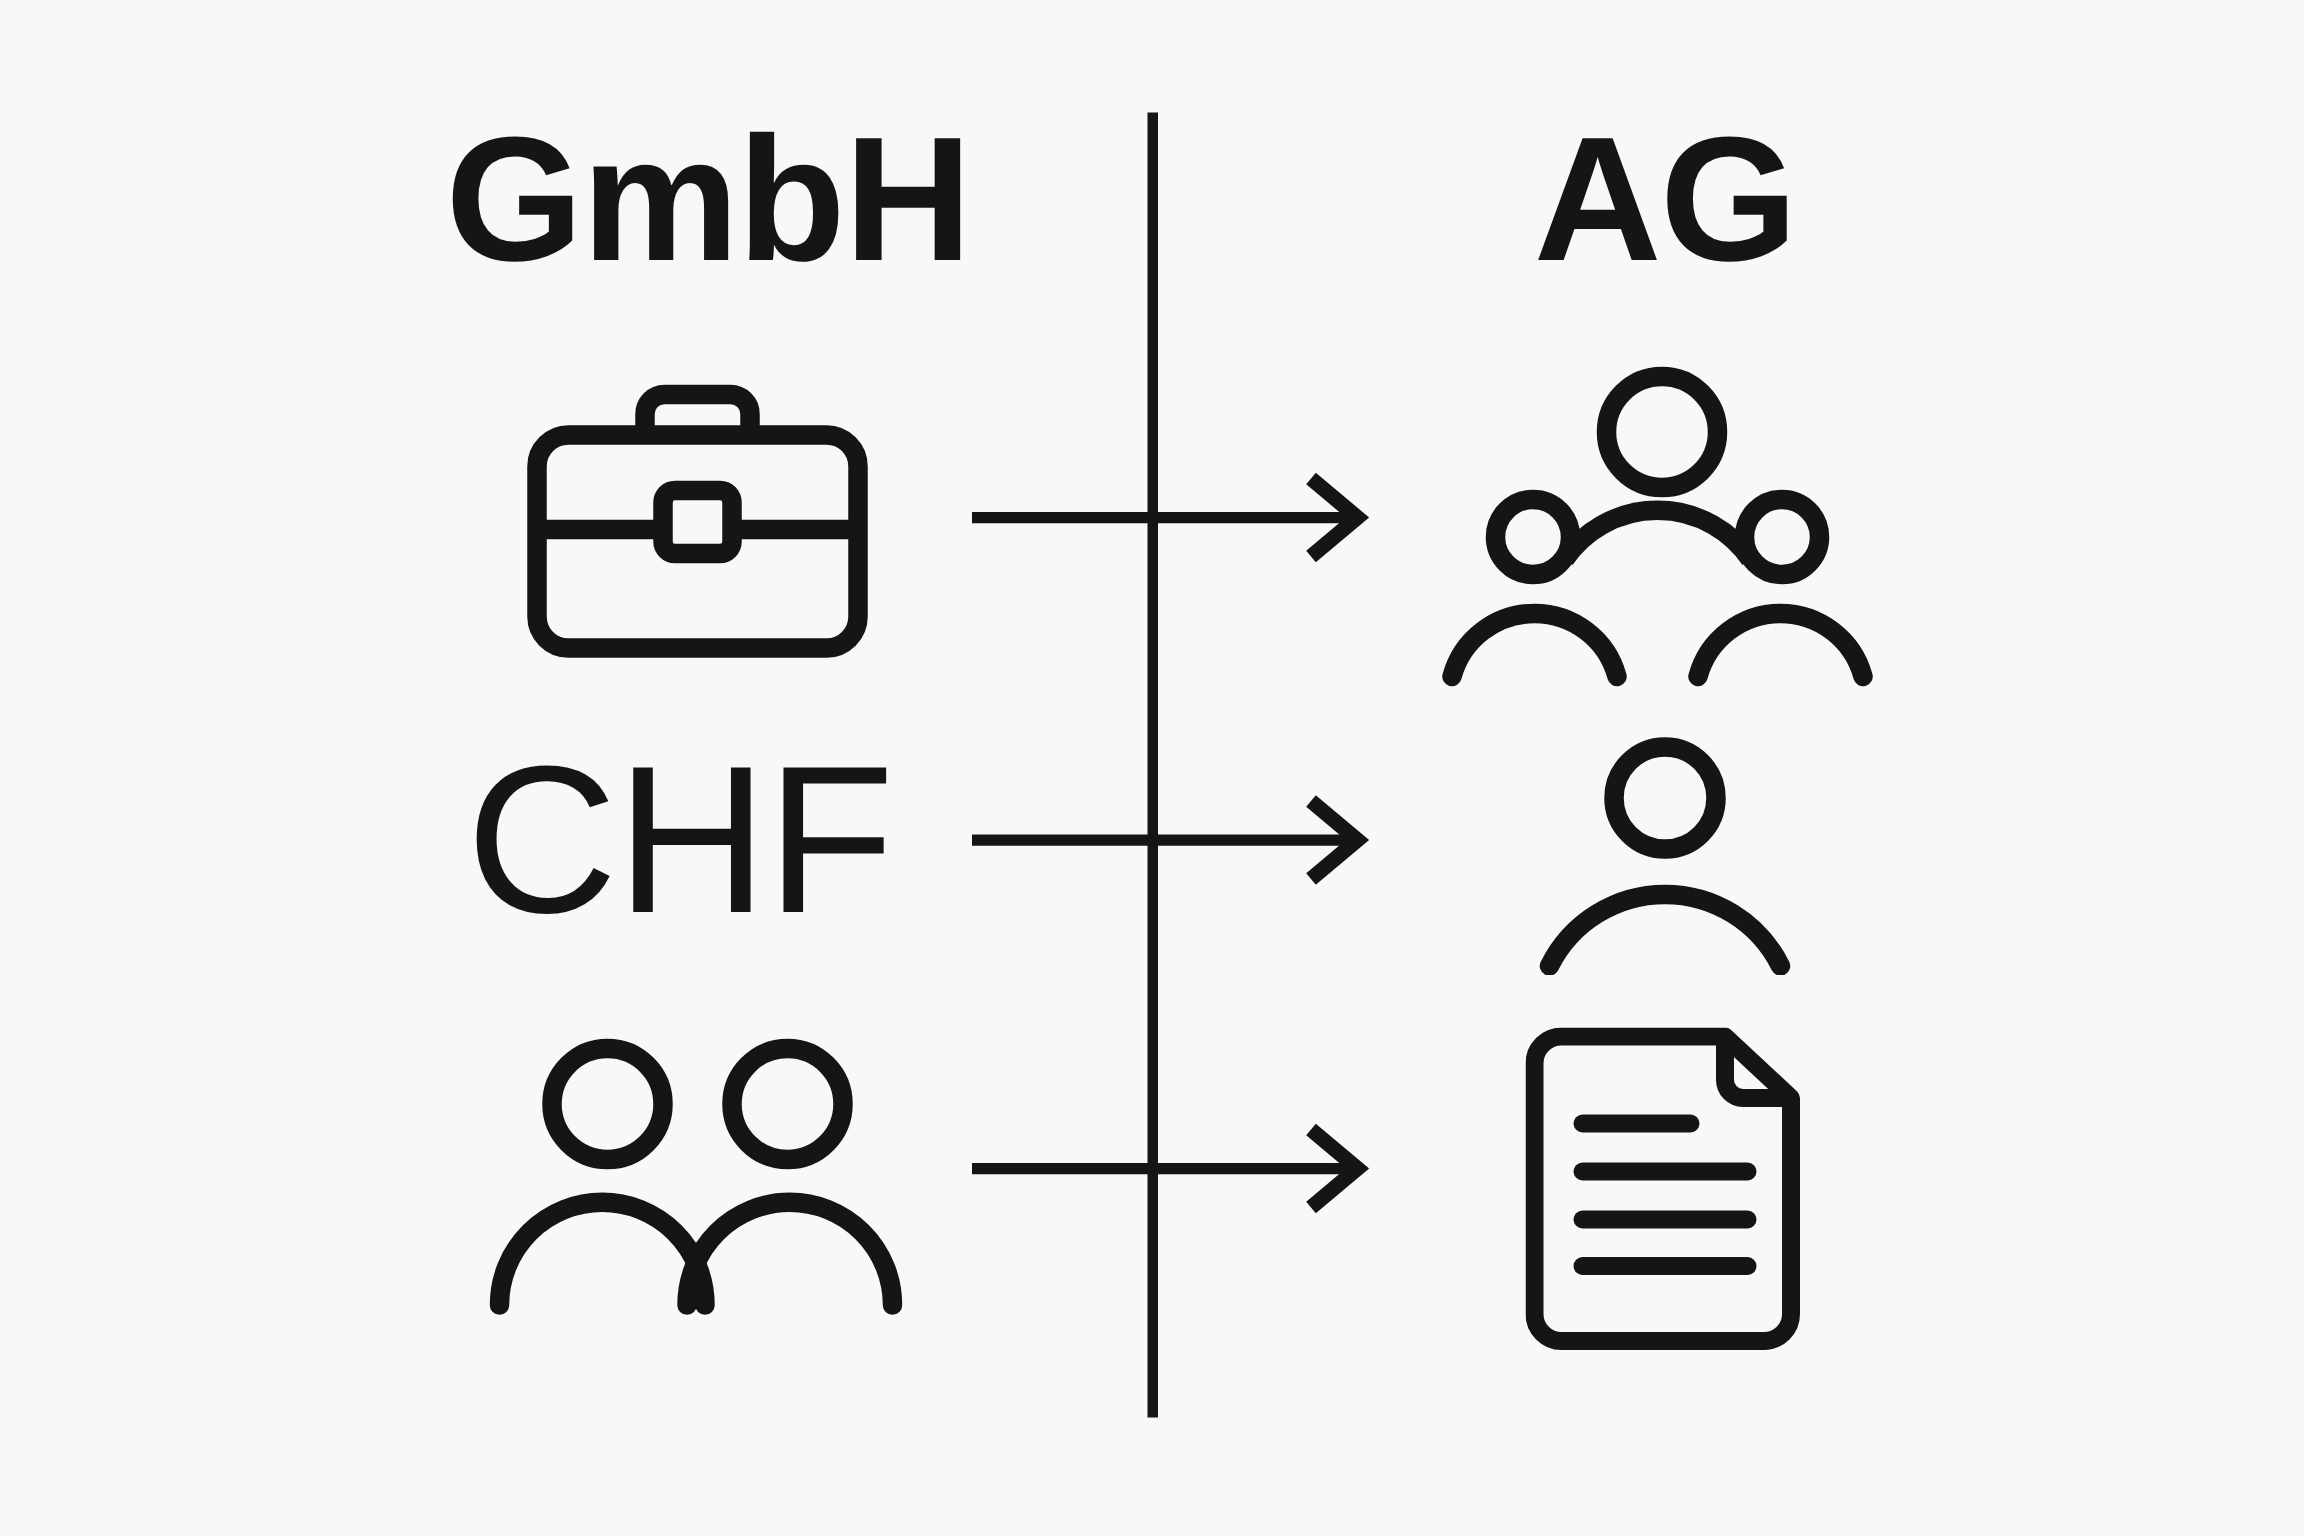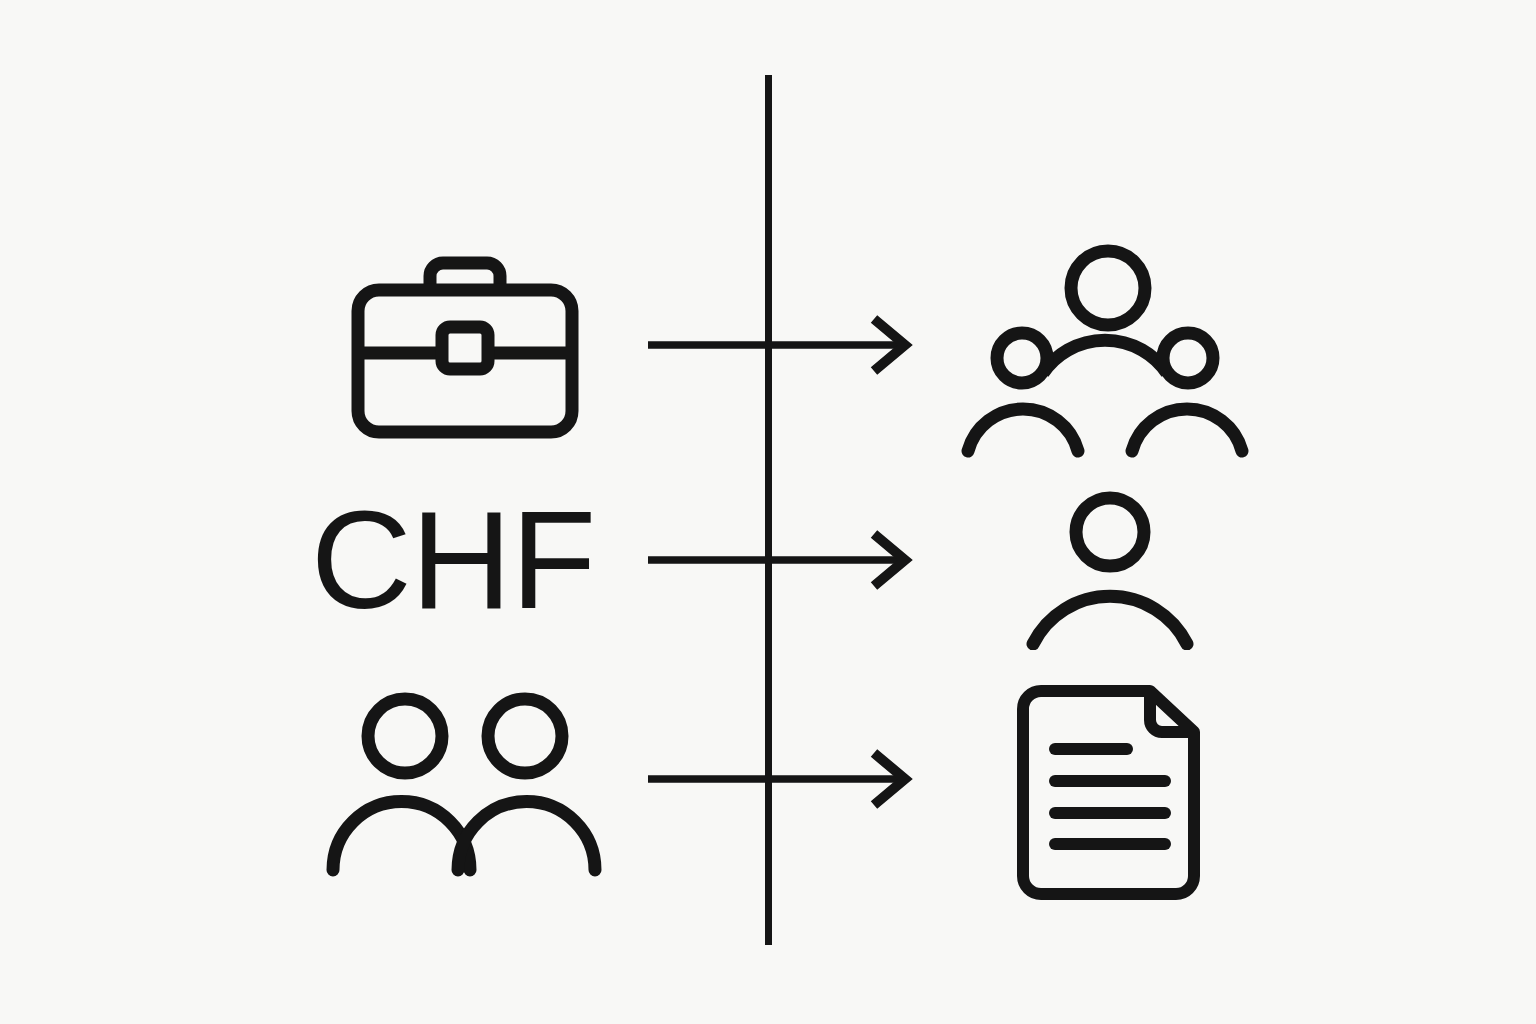--- a/index.html
+++ b/index.html
@@ -45,20 +45,26 @@
     fill: none;
     stroke: var(--ink);
   }
   .fillbg { fill: var(--bg); }
 </style>
 </head>
 <body>
 
 <div class="canvas">
 
+  <div class="abs" style="left:272px; top:63px; width:400px; height:140px;">
+    <span class="title">GmbH</span>
+  </div>
+  <div class="abs" style="left:960px; top:63px; width:300px; height:140px;">
+    <span class="title">AG</span>
+  </div>
 
   <div class="divider"></div>
 
   <div class="abs" style="left:350px; top:230px; width:230px; height:210px;">
     <svg width="230" height="210" viewBox="0 0 230 210">
       <path class="stroke" stroke-width="13" d="M 80 62 V 46 a 13 13 0 0 1 13 -13 h 44 a 13 13 0 0 1 13 13 V 62"></path>
       <rect class="stroke" stroke-width="13" x="8" y="60" width="214" height="142" rx="21"></rect>
       <path class="stroke" stroke-width="13" d="M 9 123 H 221"></path>
       <rect class="fillbg stroke" stroke-width="13" x="92" y="97" width="46" height="42" rx="8"></rect>
     </svg>

